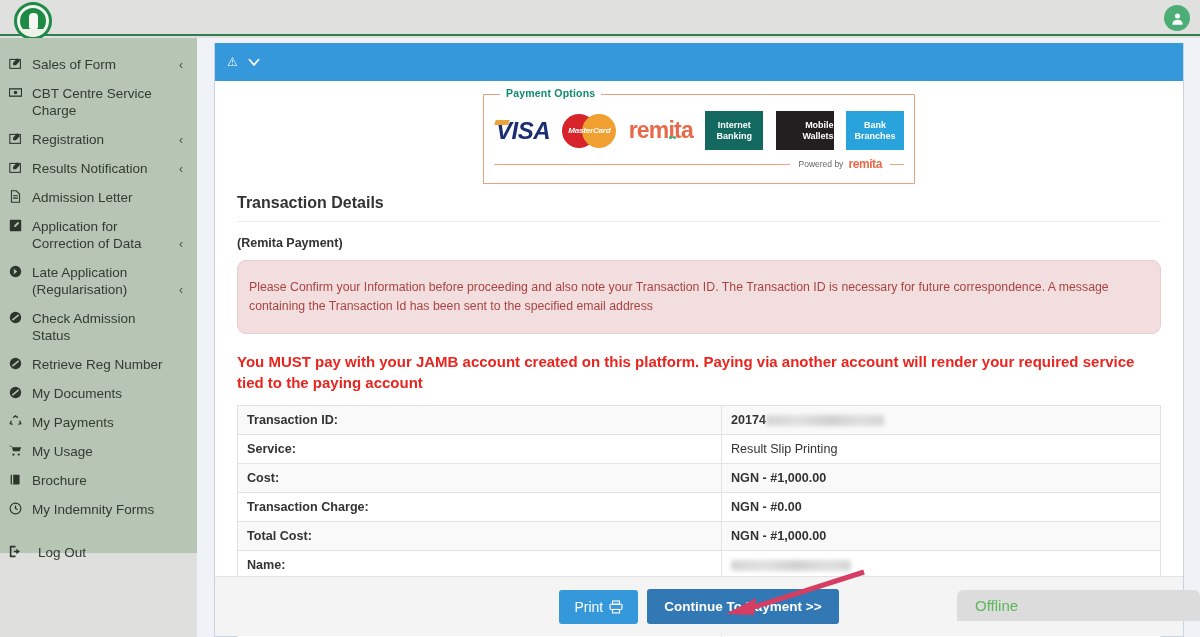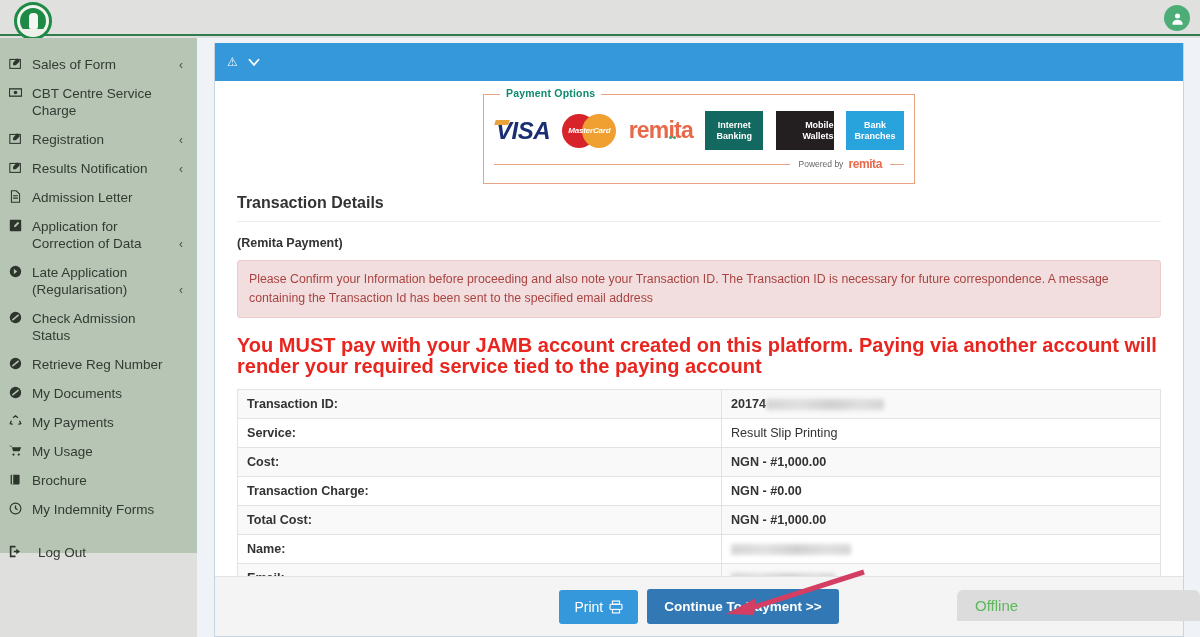--- a/index.html
+++ b/index.html
@@ -178,27 +178,27 @@
     margin: 10px 0 0 8px;
   }
   .hr-soft { height: 1px; background: #ececec; margin: 9px 8px 0 8px; }
   .remita-payment {
     font-size: 12.5px; font-weight: bold; color: #333;
     margin: 14px 0 0 8px;
   }
   .alert-danger {
     margin: 10px 8px 0 8px;
     background: #f2dede; border: 1px solid #ebcccc;
-    color: #a94442; border-radius: 3px;
-    padding: 9px 11px;
+    color: #a94442; border-radius: 9px;
+    padding: 17px 11px;
     font-size: 12.3px; line-height: 19px;
   }
   .must-pay {
     margin: 17px 8px 0 8px;
-    color: #e8251f; font-size: 20px; font-weight: bold;
+    color: #e8251f; font-size: 15px; font-weight: bold;
     line-height: 21px;
   }
 
   table.txn {
     width: calc(100% - 16px); margin: 12px 8px 0 8px;
     border-collapse: collapse;
     table-layout: fixed;
   }
   table.txn td {
     border: 1px solid #e2e2e2;

